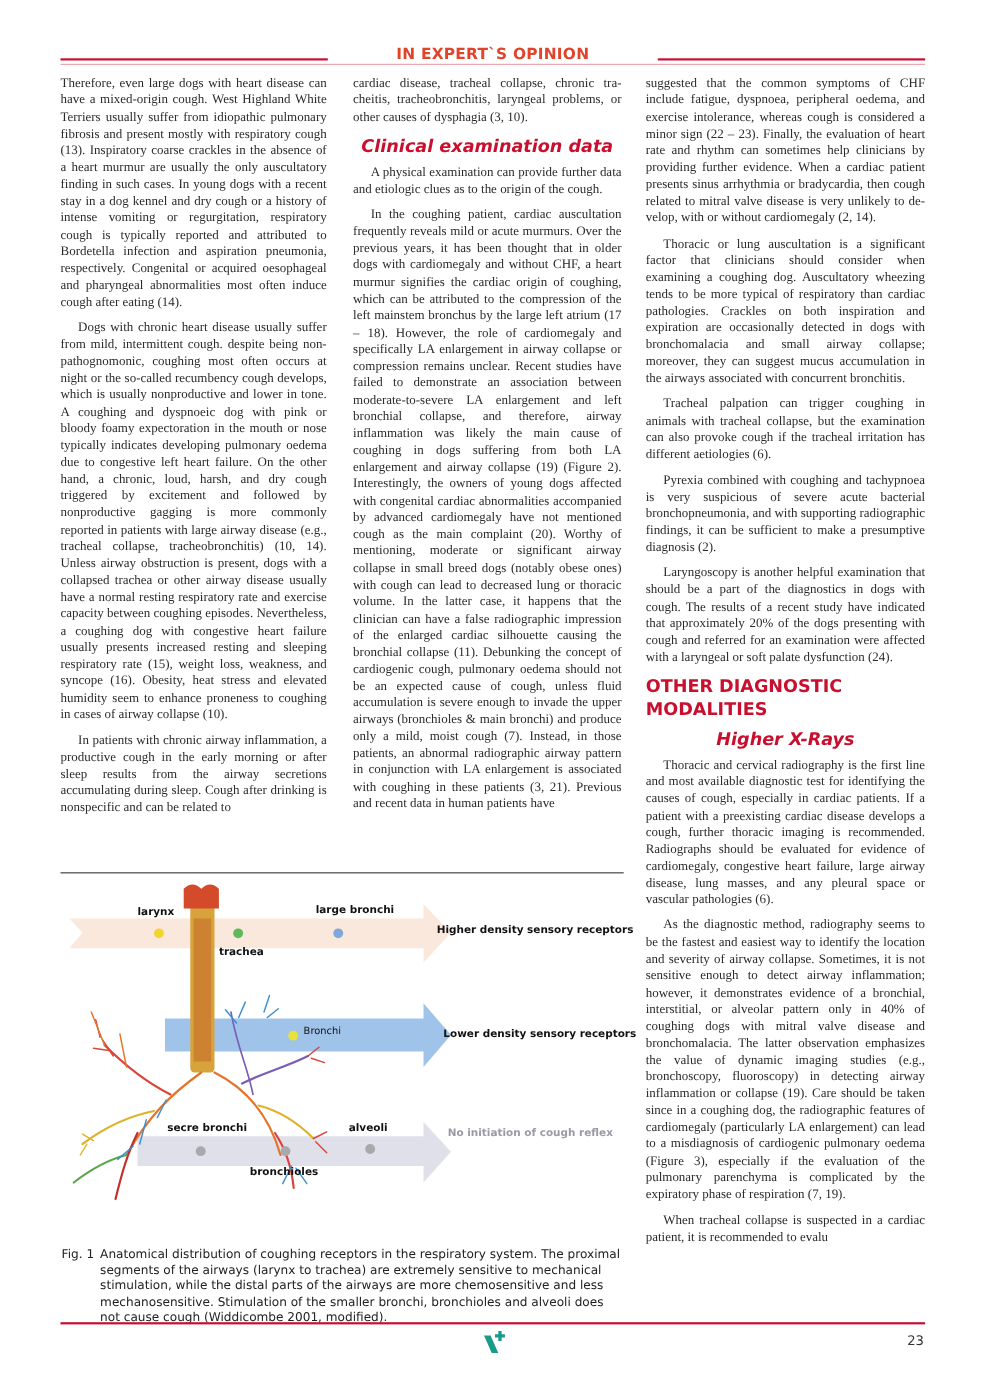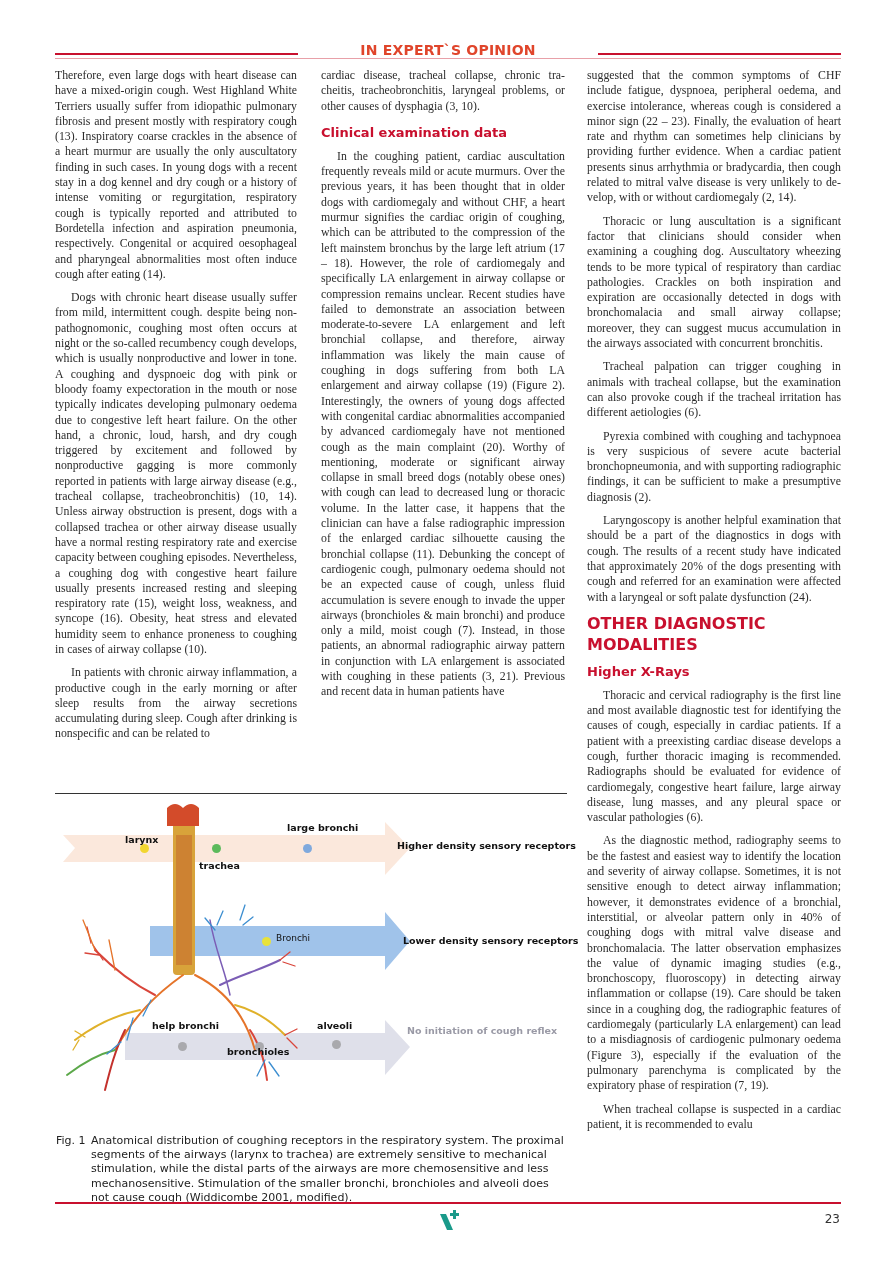--- a/index.html
+++ b/index.html
@@ -9,21 +9,21 @@
   .header .rule-r { position: absolute; right: 0; top: 11px; width: 243px; height: 2px; background: #c8102e; }
   .header .rule-full { position: absolute; left: 0; top: 16px; width: 786px; height: 1px; background: #e8a0a8; }
   .header .title { position: absolute; left: 0; right: 0; top: 0; text-align: center; font-family: "DejaVu Sans", sans-serif; font-weight: bold; font-size: 14px; color: #e0452b; letter-spacing: 0.2px; }
 
   .col { position: absolute; font-family: "Liberation Serif", serif; font-size: 11.8px; line-height: 15.3px; text-align: justify; hyphens: manual; }
   .col p { margin: 0 0 8px 0; text-indent: 16px; }
   .col p.noindent { text-indent: 0; }
   #col1 { left: 55px; top: 68px; width: 242px; }
   #col2 { left: 321px; top: 68px; width: 244px; }
   #col3 { left: 587px; top: 68px; width: 254px; }
-  .h2 { font-family: "DejaVu Sans", sans-serif; font-weight: bold; color: #c8102e; font-size: 13px; line-height: 21px; margin: 6px 0 6px 0; text-align: left; }
+  .h2 { font-family: "DejaVu Sans", sans-serif; font-weight: bold; color: #c8102e; font-size: 16px; line-height: 21px; margin: 6px 0 6px 0; text-align: center; font-style: italic; }
   .h1 { font-family: "DejaVu Sans", sans-serif; font-weight: bold; color: #c8102e; font-size: 16px; line-height: 21px; margin: 6px 0 6px 0; text-align: left; }
 
   .fig-rule { position: absolute; left: 55px; top: 793px; width: 512px; height: 1px; background: #333; }
   .figure { position: absolute; left: 55px; top: 800px; width: 512px; height: 300px; }
   .arrow { position: absolute; }
   .lbl { position: absolute; font-family: "DejaVu Sans", sans-serif; font-weight: bold; font-size: 9.5px; color: #111; white-space: nowrap; }
   .dot { position: absolute; width: 9px; height: 9px; border-radius: 50%; }
   .caption { position: absolute; left: 56px; top: 1134px; width: 510px; font-family: "DejaVu Sans", sans-serif; font-size: 11px; line-height: 14.2px; color: #222; }
   .caption .figno { position: absolute; left: 0; top: 0; }
   .caption .text { margin-left: 35px; }
@@ -43,20 +43,21 @@
 
 <div class="col" id="col1">
   <p class="noindent">Therefore, even large dogs with heart disease can have a mixed-origin cough. West High­land White Terriers usually suffer from idi­opathic pulmonary fibrosis and present mostly with respiratory cough (13). Inspiratory coarse crackles in the absence of a heart murmur are usually the only auscultatory finding in such cases. In young dogs with a recent stay in a dog kennel and dry cough or a history of intense vomiting or regurgitation, respiratory cough is typically reported and attributed to Bordetella infection and aspiration pneumonia, respec­tively. Congenital or acquired oesophageal and pharyngeal abnormalities most often induce cough after eating (14).</p>
   <p>Dogs with chronic heart disease usually suffer from mild, intermittent cough. despite being non- pathognomonic, coughing most often occurs at night or the so-called recum­bency cough develops, which is usually non­productive and lower in tone. A coughing and dyspnoeic dog with pink or bloody foamy ex­pectoration in the mouth or nose typically in­dicates developing pulmonary oedema due to congestive left heart failure. On the other hand, a chronic, loud, harsh, and dry cough triggered by excitement and followed by nonproductive gagging is more commonly reported in pa­tients with large airway disease (e.g., tracheal collapse, tracheobronchitis) (10, 14). Unless airway obstruction is present, dogs with a col­lapsed trachea or other airway disease usually have a normal resting respiratory rate and ex­ercise capacity between coughing episodes. Nevertheless, a coughing dog with congestive heart failure usually presents increased rest­ing and sleeping respiratory rate (15), weight loss, weakness, and syncope (16). Obesity, heat stress and elevated humidity seem to enhance proneness to coughing in cases of airway col­lapse (10).</p>
   <p>In patients with chronic airway inflamma­tion, a productive cough in the early morning or after sleep results from the airway secre­tions accumulating during sleep. Cough after drinking is nonspecific and can be related to</p>
 </div>
 
 <div class="col" id="col2">
   <p class="noindent">cardiac disease, tracheal collapse, chronic tra­cheitis, tracheobronchitis, laryngeal problems, or other causes of dysphagia (3, 10).</p>
   <div class="h2">Clinical examination data</div>
+  <p>A physical examination can provide fur­ther data and etiologic clues as to the origin of the cough.</p>
   <p>In the coughing patient, cardiac ausculta­tion frequently reveals mild or acute murmurs. Over the previous years, it has been thought that in older dogs with cardiomegaly and with­out CHF, a heart murmur signifies the cardiac origin of coughing, which can be attributed to the compression of the left mainstem bronchus by the large left atrium (17 – 18). However, the role of cardiomegaly and specifically LA en­largement in airway collapse or compression remains unclear. Recent studies have failed to demonstrate an association between moder­ate-to-severe LA enlargement and left bronchi­al collapse, and therefore, airway inflamma­tion was likely the main cause of coughing in dogs suffering from both LA enlargement and airway collapse (19) (Figure 2). Interestingly, the owners of young dogs affected with con­genital cardiac abnormalities accompanied by advanced cardiomegaly have not mentioned cough as the main complaint (20). Worthy of mentioning, moderate or significant airway collapse in small breed dogs (notably obese ones) with cough can lead to decreased lung or thoracic volume. In the latter case, it happens that the clinician can have a false radiographic impression of the enlarged cardiac silhouette causing the bronchial collapse (11). Debunk­ing the concept of cardiogenic cough, pulmo­nary oedema should not be an expected cause of cough, unless fluid accumulation is severe enough to invade the upper airways (bronchi­oles &amp; main bronchi) and produce only a mild, moist cough (7). Instead, in those patients, an abnormal radiographic airway pattern in con­junction with LA enlargement is associated with coughing in these patients (3, 21). Previ­ous and recent data in human patients have</p>
 </div>
 
 <div class="col" id="col3">
   <p class="noindent">suggested that the common symptoms of CHF include fatigue, dyspnoea, peripheral oedema, and exercise intolerance, whereas cough is considered a minor sign (22 – 23). Finally, the evaluation of heart rate and rhythm can some­times help clinicians by providing further evi­dence. When a cardiac patient presents sinus arrhythmia or bradycardia, then cough related to mitral valve disease is very unlikely to de­velop, with or without cardiomegaly (2, 14).</p>
   <p>Thoracic or lung auscultation is a sig­nificant factor that clinicians should consider when examining a coughing dog. Auscultatory wheezing tends to be more typical of respirato­ry than cardiac pathologies. Crackles on both inspiration and expiration are occasionally de­tected in dogs with bronchomalacia and small airway collapse; moreover, they can suggest mucus accumulation in the airways associated with concurrent bronchitis.</p>
   <p>Tracheal palpation can trigger coughing in animals with tracheal collapse, but the exami­nation can also provoke cough if the tracheal irritation has different aetiologies (6).</p>
   <p>Pyrexia combined with coughing and tachypnoea is very suspicious of severe acute bacterial bronchopneumonia, and with sup­porting radiographic findings, it can be suffi­cient to make a presumptive diagnosis (2).</p>
   <p>Laryngoscopy is another helpful examina­tion that should be a part of the diagnostics in dogs with cough. The results of a recent study have indicated that approximately 20% of the dogs presenting with cough and referred for an examination were affected with a laryngeal or soft palate dysfunction (24).</p>
   <div class="h1">OTHER DIAGNOSTIC MODALITIES</div>
@@ -106,27 +107,27 @@
   </svg>
 
   <div class="dot" style="left:85px;top:44px;background:#f2d630;"></div>
   <div class="dot" style="left:157px;top:44px;background:#5cba5c;"></div>
   <div class="dot" style="left:248px;top:44px;background:#7fa9dd;"></div>
   <div class="dot" style="left:207px;top:137px;background:#e8e23a;"></div>
   <div class="dot" style="left:123px;top:242px;background:#a9a9ad;"></div>
   <div class="dot" style="left:200px;top:242px;background:#a9a9ad;"></div>
   <div class="dot" style="left:277px;top:240px;background:#a9a9ad;"></div>
 
-  <div class="lbl" style="left:70px;top:34px;">larynx</div>
+  <div class="lbl" style="left:70px;top:24px;">larynx</div>
   <div class="lbl" style="left:232px;top:22px;">large bronchi</div>
   <div class="lbl" style="left:144px;top:60px;">trachea</div>
   <div class="lbl" style="left:221px;top:133px;font-weight:normal;font-size:9px;">Bronchi</div>
-  <div class="lbl" style="left:97px;top:220px;">help bronchi</div>
+  <div class="lbl" style="left:97px;top:220px;">secre bronchi</div>
   <div class="lbl" style="left:262px;top:220px;">alveoli</div>
-  <div class="lbl" style="left:172px;top:246px;">bronchioles</div>
+  <div class="lbl" style="left:172px;top:260px;">bronchioles</div>
   <div class="lbl" style="left:342px;top:40px;">Higher density sensory receptors</div>
   <div class="lbl" style="left:348px;top:135px;">Lower density sensory receptors</div>
   <div class="lbl" style="left:352px;top:225px;color:#9a9aa6;">No initiation of cough reflex</div>
 </div>
 
 <div class="caption">
   <span class="figno">Fig. 1</span>
   <div class="text">Anatomical distribution of coughing receptors in the respiratory system. The proximal segments of the airways (larynx to trachea) are extremely sensitive to mechanical stimulation, while the distal parts of the airways are more chemosensitive and less mechanosensitive. Stimulation of the smaller bronchi, bronchioles and alveoli does not cause cough (Widdicombe 2001, modified).</div>
 </div>
 

